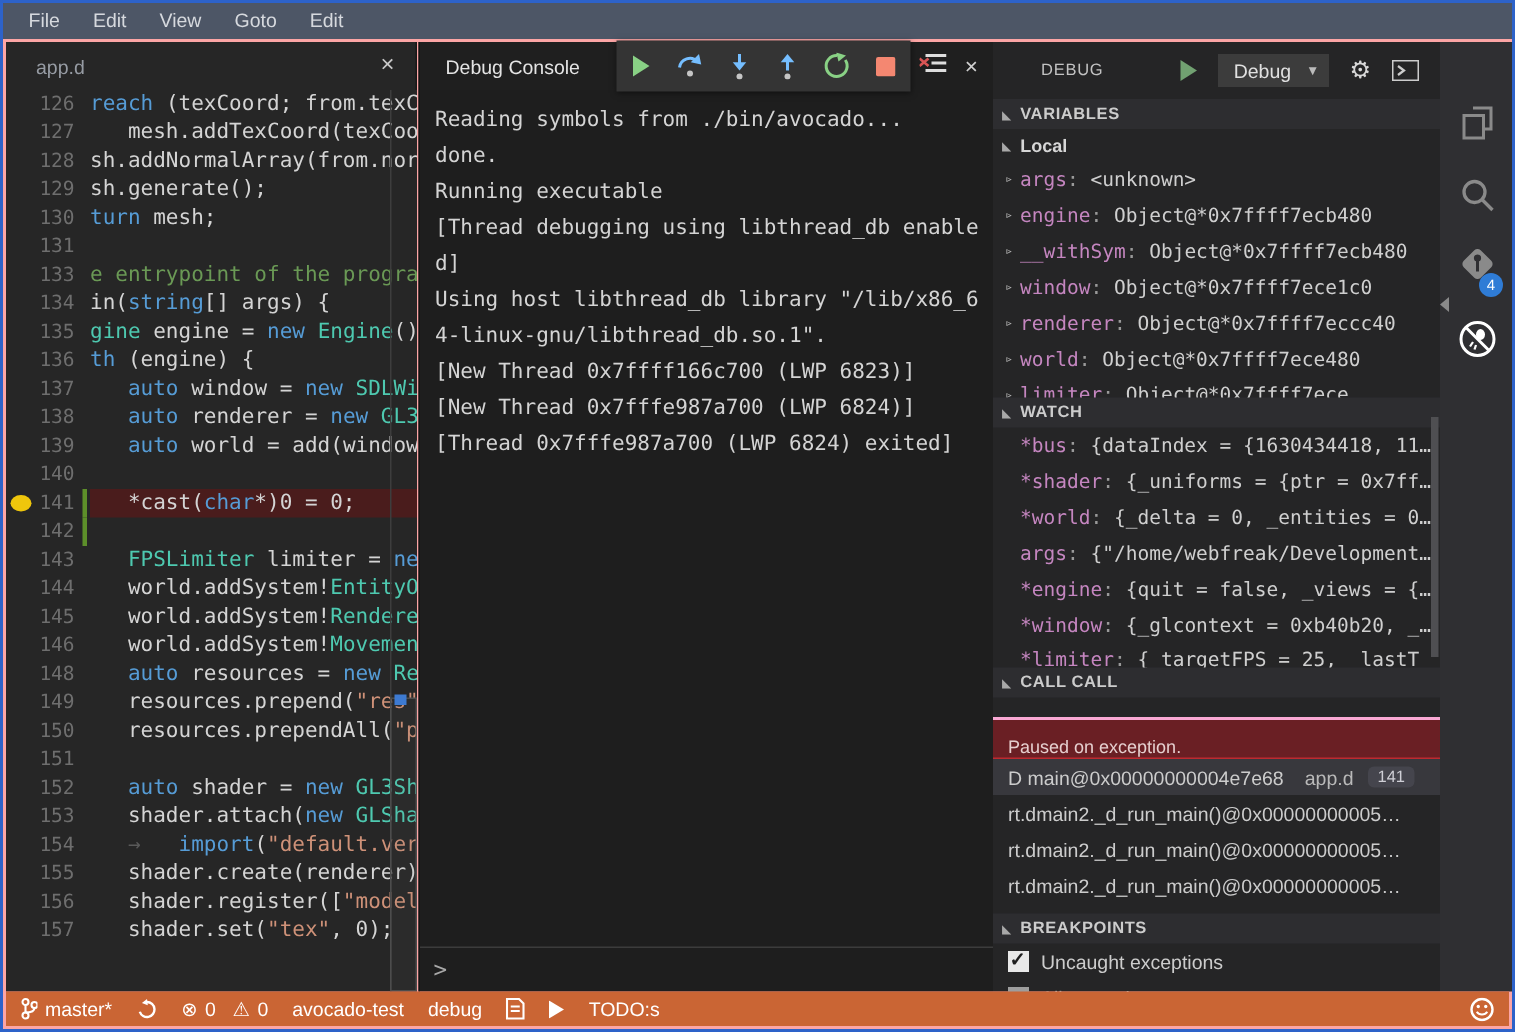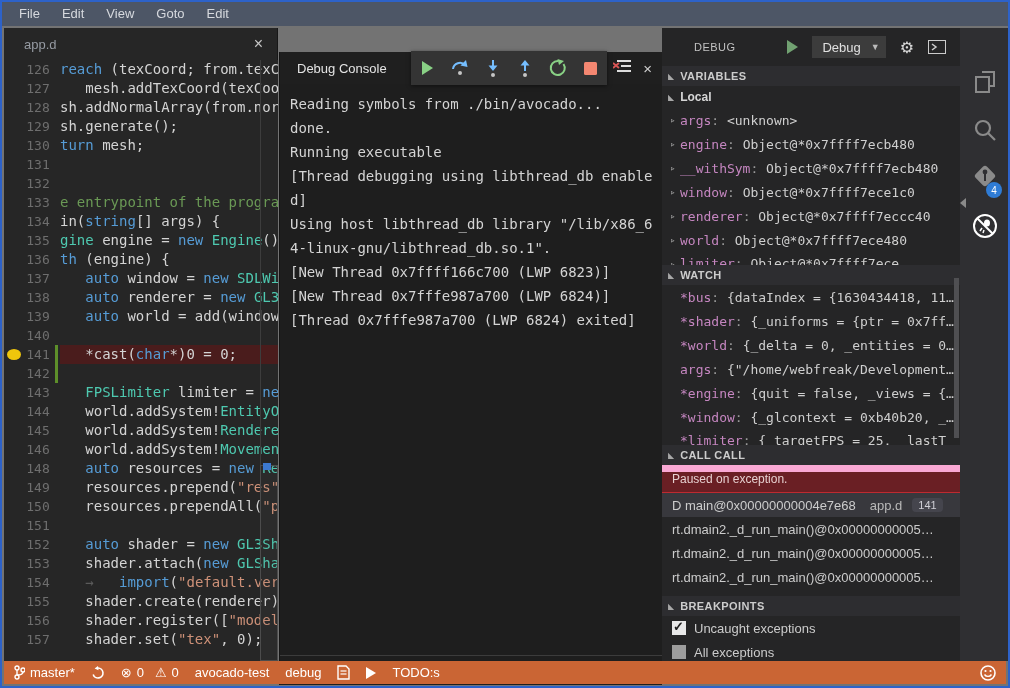--- a/index.html
+++ b/index.html
@@ -1,19 +1,19 @@
 <!DOCTYPE html>
 <html><head>
 <meta charset="utf-8">
 <style>
   * { margin:0; padding:0; box-sizing:border-box; }
   html,body { background:#000; }
   .window {
     position:relative; width:1010px; height:688px;
-    border:2px solid #2d62c9; background:#737373; overflow:hidden;
+    border:2px solid #2d62c9; background:#fca5a5; overflow:hidden;
     font-family:"Liberation Sans", sans-serif;
   }
   
   .menubar { height:24px; background:#4d5666; display:flex; align-items:center; padding-left:6px; }
   .menu-item { color:#d6d9de; font-size:13px; padding:0 11px; line-height:24px; cursor:default; }
   
   .main { position:absolute; top:26px; left:2px; right:2px; bottom:25px; }
   
   .editor-group { position:absolute; left:0; top:0; width:274px; height:100%; background:#262626; }
   .tabstrip { height:32px; background:#1f1f1f; display:flex; }
@@ -28,21 +28,21 @@
   .gitcol { width:8px; flex:none; position:relative; }
   .git-added .gitcol::after { content:""; position:absolute; left:3px; top:0; bottom:0; width:3px; background:#5d8f2a; }
   .code { flex:1; font:14px "DejaVu Sans Mono", monospace; line-height:19px; white-space:pre; color:#d4d4d4; overflow:hidden; }
   .row-hl .code { background:#4a1c1c; }
   .tk-kw{color:#569cd6} .tk-ty{color:#4ec9b0} .tk-cm{color:#6a9955}
   .tk-st{color:#ce9178} .tk-pl{color:#d4d4d4} .tk-ws{color:#5a5a5a}
   .ruler-line { position:absolute; left:256px; top:0; bottom:0; width:1px; background:#3d3d3d; }
   .scroll-slider { position:absolute; left:256px; right:0; top:405px; bottom:0; border:1px solid #4c4c4c; background:rgba(120,120,120,.07); }
   .cursor-marker { position:absolute; left:259px; top:403px; width:8px; height:7px; background:#3d7ad1; }
   
-  .console-panel { position:absolute; left:275px; top:0; width:383px; height:100%; background:#1e1e1e; border-left:1px solid #141414;margin-top:24px; }
+  .console-panel { position:absolute; left:275px; top:0; width:383px; height:100%; background:#1e1e1e; border-left:1px solid #141414; }
   .console-header { position:relative; height:32px; background:#1f1f1f; display:flex; align-items:center; }
   .console-title { color:#e4e4e4; font-size:13px; margin-left:17px; }
   .console-header-icons { position:absolute; right:10px; top:0; height:32px; display:flex; align-items:center; gap:12px; }
   .debug-toolbar { position:absolute; left:131px; top:-1px; height:34px; width:196px; background:#343434;
     box-shadow:0 1px 4px rgba(0,0,0,.5); display:flex; align-items:center; justify-content:space-around; z-index:5; }
   .tbtn { width:28px; height:28px; display:flex; align-items:center; justify-content:center; }
   .console-out { position:absolute; top:32px; left:0; right:0; bottom:30px; padding:8px 0 0 10px; overflow:hidden; }
   .console-line { font:14px "DejaVu Sans Mono", monospace; line-height:24px; color:#d4d4d4; white-space:pre; }
   .console-input { position:absolute; left:0; right:0; bottom:0; height:30px; border-top:1px solid #3c3c3c; }
   .prompt { color:#a8a8a8; font:15px "DejaVu Sans Mono", monospace; margin:5px 0 0 9px; display:inline-block; }
@@ -64,22 +64,22 @@
     font:13px "DejaVu Sans Mono", monospace; white-space:pre; }
   .var-row.partial { height:13px; align-items:flex-start; }
   .var-row.partial > * { line-height:24px; }
   .var-tw { color:#b0b0b0; font-size:9px; width:10px; flex:none; }
   .var-name { color:#c586c0; }
   .var-sep { color:#9a9a9a; }
   .var-val { color:#cfcfcf; overflow:hidden; }
   .watch-row { padding-left:18px; }
   .watch-row.partial { height:16px; }
   .watch-scrollbar { position:absolute; left:292px; top:250px; width:5px; height:160px; background:#4f4f52; }
-  .cs-banner { height:28px; background:#6a1f24; border-top:7px solid #f9a8d4; border-bottom:1px solid #be2a30;
-    display:flex; align-items:flex-start; }
+  .cs-banner { height:28px; background:#6a1f24; border-top:2px solid #f9a8d4; border-bottom:1px solid #be2a30;
+    display:flex; align-items:flex-end;margin-top:13px; }
   .cs-banner-text { color:#e6cfcf; font-size:12px; margin-left:10px; }
   .frame-row { height:24px; display:flex; align-items:center; padding:0 8px 0 10px; font-size:13px; color:#cccccc; white-space:nowrap; overflow:hidden; }
   .frame-row.selected { background:#38383d; }
   .frame-file { color:#b9b9b9; margin-left:14px; }
   .frame-badge { margin-left:10px; background:#45454d; color:#cfcfd6; font-size:11px; border-radius:4px; padding:1px 6px; }
   .bp-row { height:24px; display:flex; align-items:center; padding-left:10px; }
   .cbx { width:14px; height:14px; flex:none; margin-right:8px; background:#9d9d9d; position:relative; }
   .cbx.checked { background:#e8e8e8; }
   .cbx.checked::after { content:"✓"; position:absolute; left:1px; top:-2px; color:#1e1e1e; font-size:13px; font-weight:bold; }
   .bp-label { color:#cccccc; font-size:13px; }
@@ -153,26 +153,20 @@
             <div class="code"><span class="tk-kw">turn</span><span class="tk-pl"> mesh;</span></div>
           </div>
           <div class="line-row">
             <div class="bp-margin"></div>
             <div class="lnum">131</div>
             <div class="gitcol"></div>
             <div class="code"></div>
           </div>
           <div class="line-row">
             <div class="bp-margin"></div>
-            <div class="lnum">132</div>
-            <div class="gitcol"></div>
-            <div class="code"></div>
-          </div>
-          <div class="line-row">
-            <div class="bp-margin"></div>
             <div class="lnum">133</div>
             <div class="gitcol"></div>
             <div class="code"><span class="tk-cm">e entrypoint of the progra</span></div>
           </div>
           <div class="line-row">
             <div class="bp-margin"></div>
             <div class="lnum">134</div>
             <div class="gitcol"></div>
             <div class="code"><span class="tk-pl">in(</span><span class="tk-kw">string</span><span class="tk-pl">[] args) {</span></div>
           </div>

